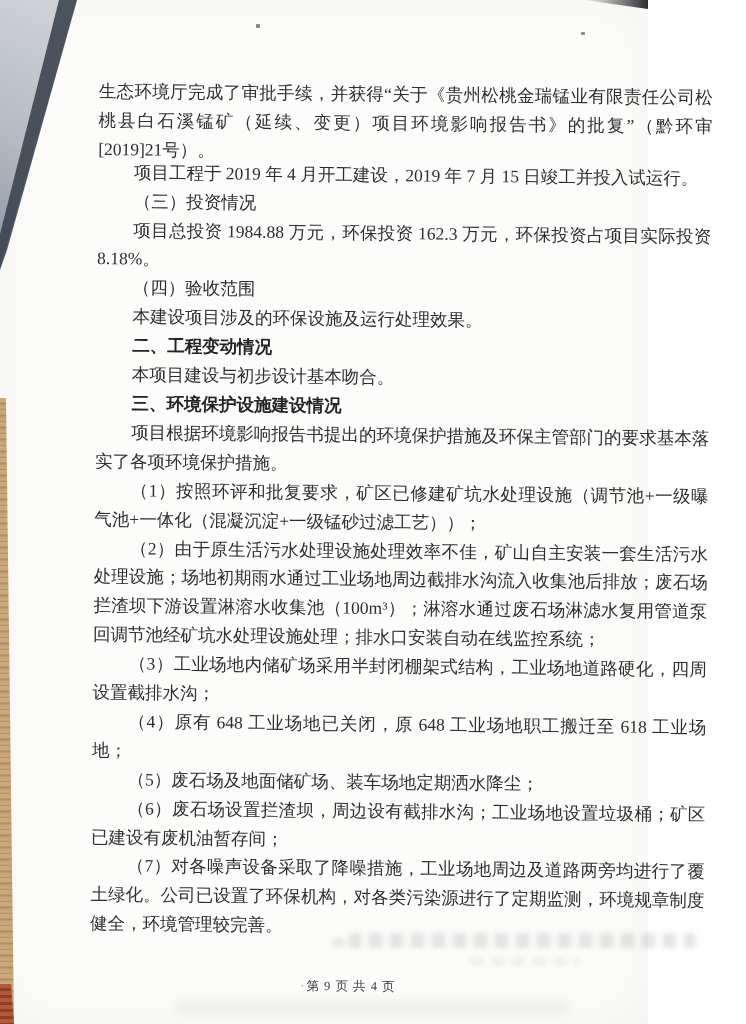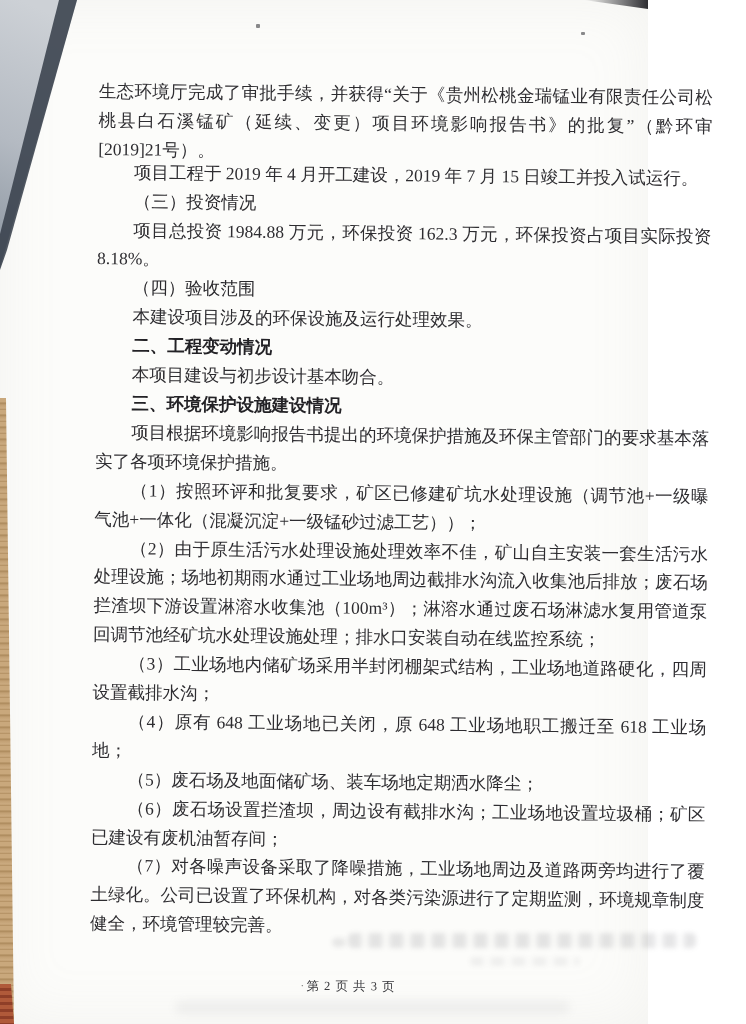--- a/index.html
+++ b/index.html
@@ -123,16 +123,16 @@
     <p class="p-body">（1）按照环评和批复要求，矿区已修建矿坑水处理设施（调节池+一级曝气池+一体化（混凝沉淀+一级锰砂过滤工艺））；</p>
     <p class="p-body">（2）由于原生活污水处理设施处理效率不佳，矿山自主安装一套生活污水处理设施；场地初期雨水通过工业场地周边截排水沟流入收集池后排放；废石场拦渣坝下游设置淋溶水收集池（100m³）；淋溶水通过废石场淋滤水复用管道泵回调节池经矿坑水处理设施处理；排水口安装自动在线监控系统；</p>
     <p class="p-body">（3）工业场地内储矿场采用半封闭棚架式结构，工业场地道路硬化，四周设置截排水沟；</p>
     <p class="p-body">（4）原有 648 工业场地已关闭，原 648 工业场地职工搬迁至 618 工业场地；</p>
     <p class="p-body">（5）废石场及地面储矿场、装车场地定期洒水降尘；</p>
     <p class="p-body">（6）废石场设置拦渣坝，周边设有截排水沟；工业场地设置垃圾桶；矿区已建设有废机油暂存间；</p>
     <p class="p-body">（7）对各噪声设备采取了降噪措施，工业场地周边及道路两旁均进行了覆土绿化。公司已设置了环保机构，对各类污染源进行了定期监测，环境规章制度健全，环境管理较完善。</p>
   </div>
 
   <div class="footer">
-    <span class="dot">·</span><span>第 2 页 共 3 页</span>
+    <span class="dot">·</span><span>第 9 页 共 4 页</span>
   </div>
 
 </div>
 
 </body></html>

